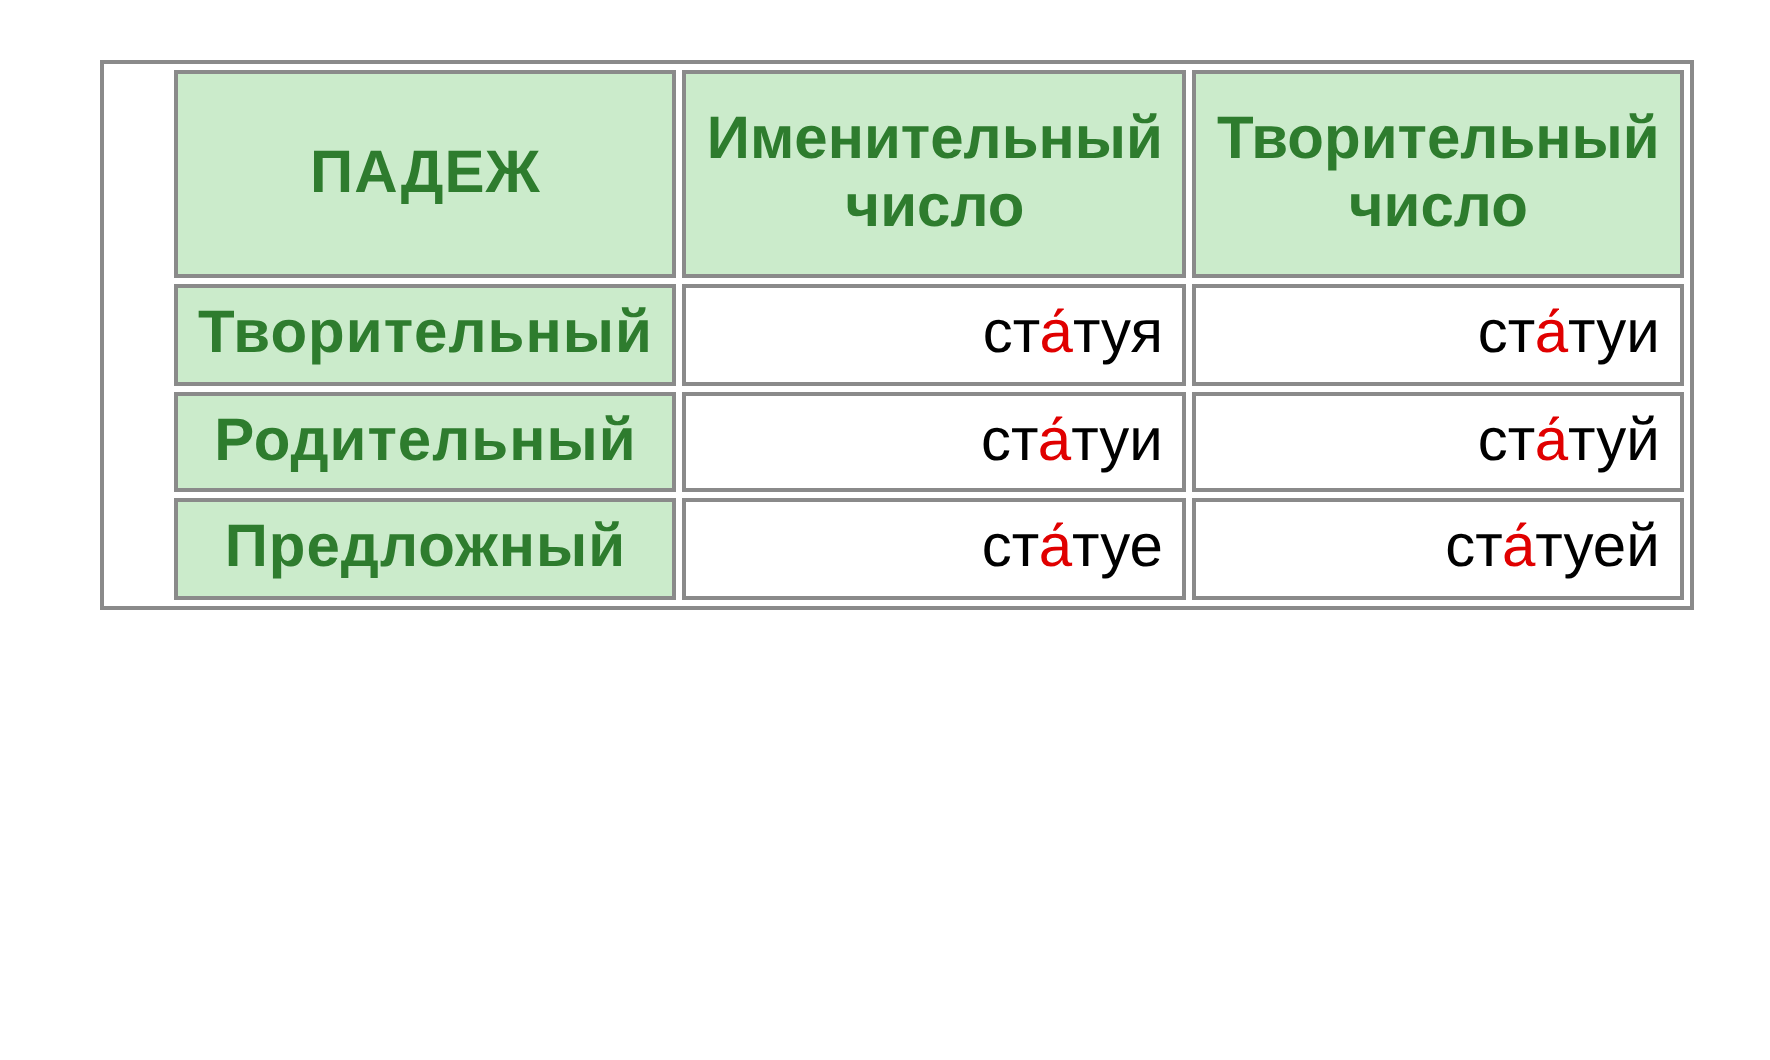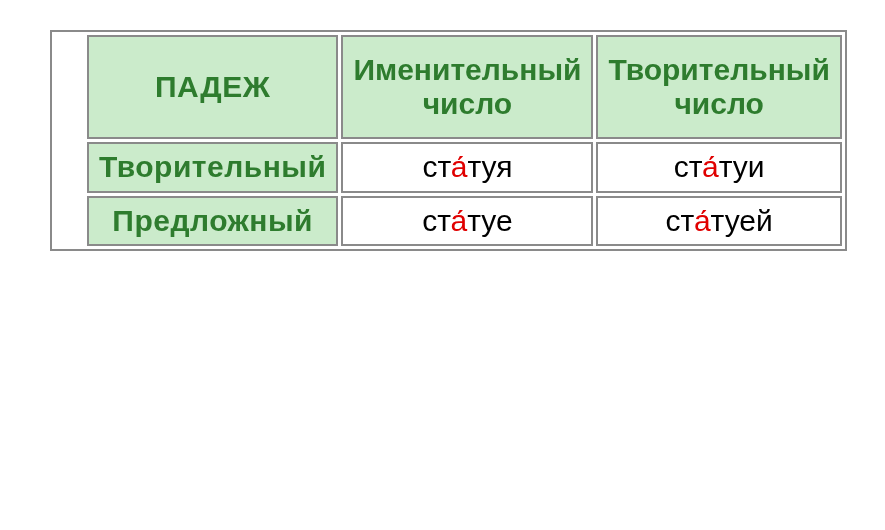--- a/index.html
+++ b/index.html
@@ -39,20 +39,21 @@
     letter-spacing: 0.5px;
   }
   th.top-case {
     height: 88px;
   }
   table.decl td {
     background: #ffffff;
     color: #000000;
     font-weight: normal;
     width: 250px;
+    text-align: right;
   }
   .accent {
     color: #e00000;
   }
   .hdr-line {
     display: block;
   }
 </style>
 </head>
 <body>
@@ -73,20 +74,25 @@
     </tr>
   </thead>
   <tbody>
 
     <tr>
       <th class="case-col">Творительный</th>
       <td><span>ст</span><span class="accent">а́</span><span>туя</span></td>
       <td><span>ст</span><span class="accent">а́</span><span>туи</span></td>
     </tr>
 
+    <tr>
+      <th class="case-col">Родительный</th>
+      <td><span>ст</span><span class="accent">а́</span><span>туи</span></td>
+      <td><span>ст</span><span class="accent">а́</span><span>туй</span></td>
+    </tr>
 
 
 
 
     <tr>
       <th class="case-col">Предложный</th>
       <td><span>ст</span><span class="accent">а́</span><span>туе</span></td>
       <td><span>ст</span><span class="accent">а́</span><span>туей</span></td>
     </tr>
 

